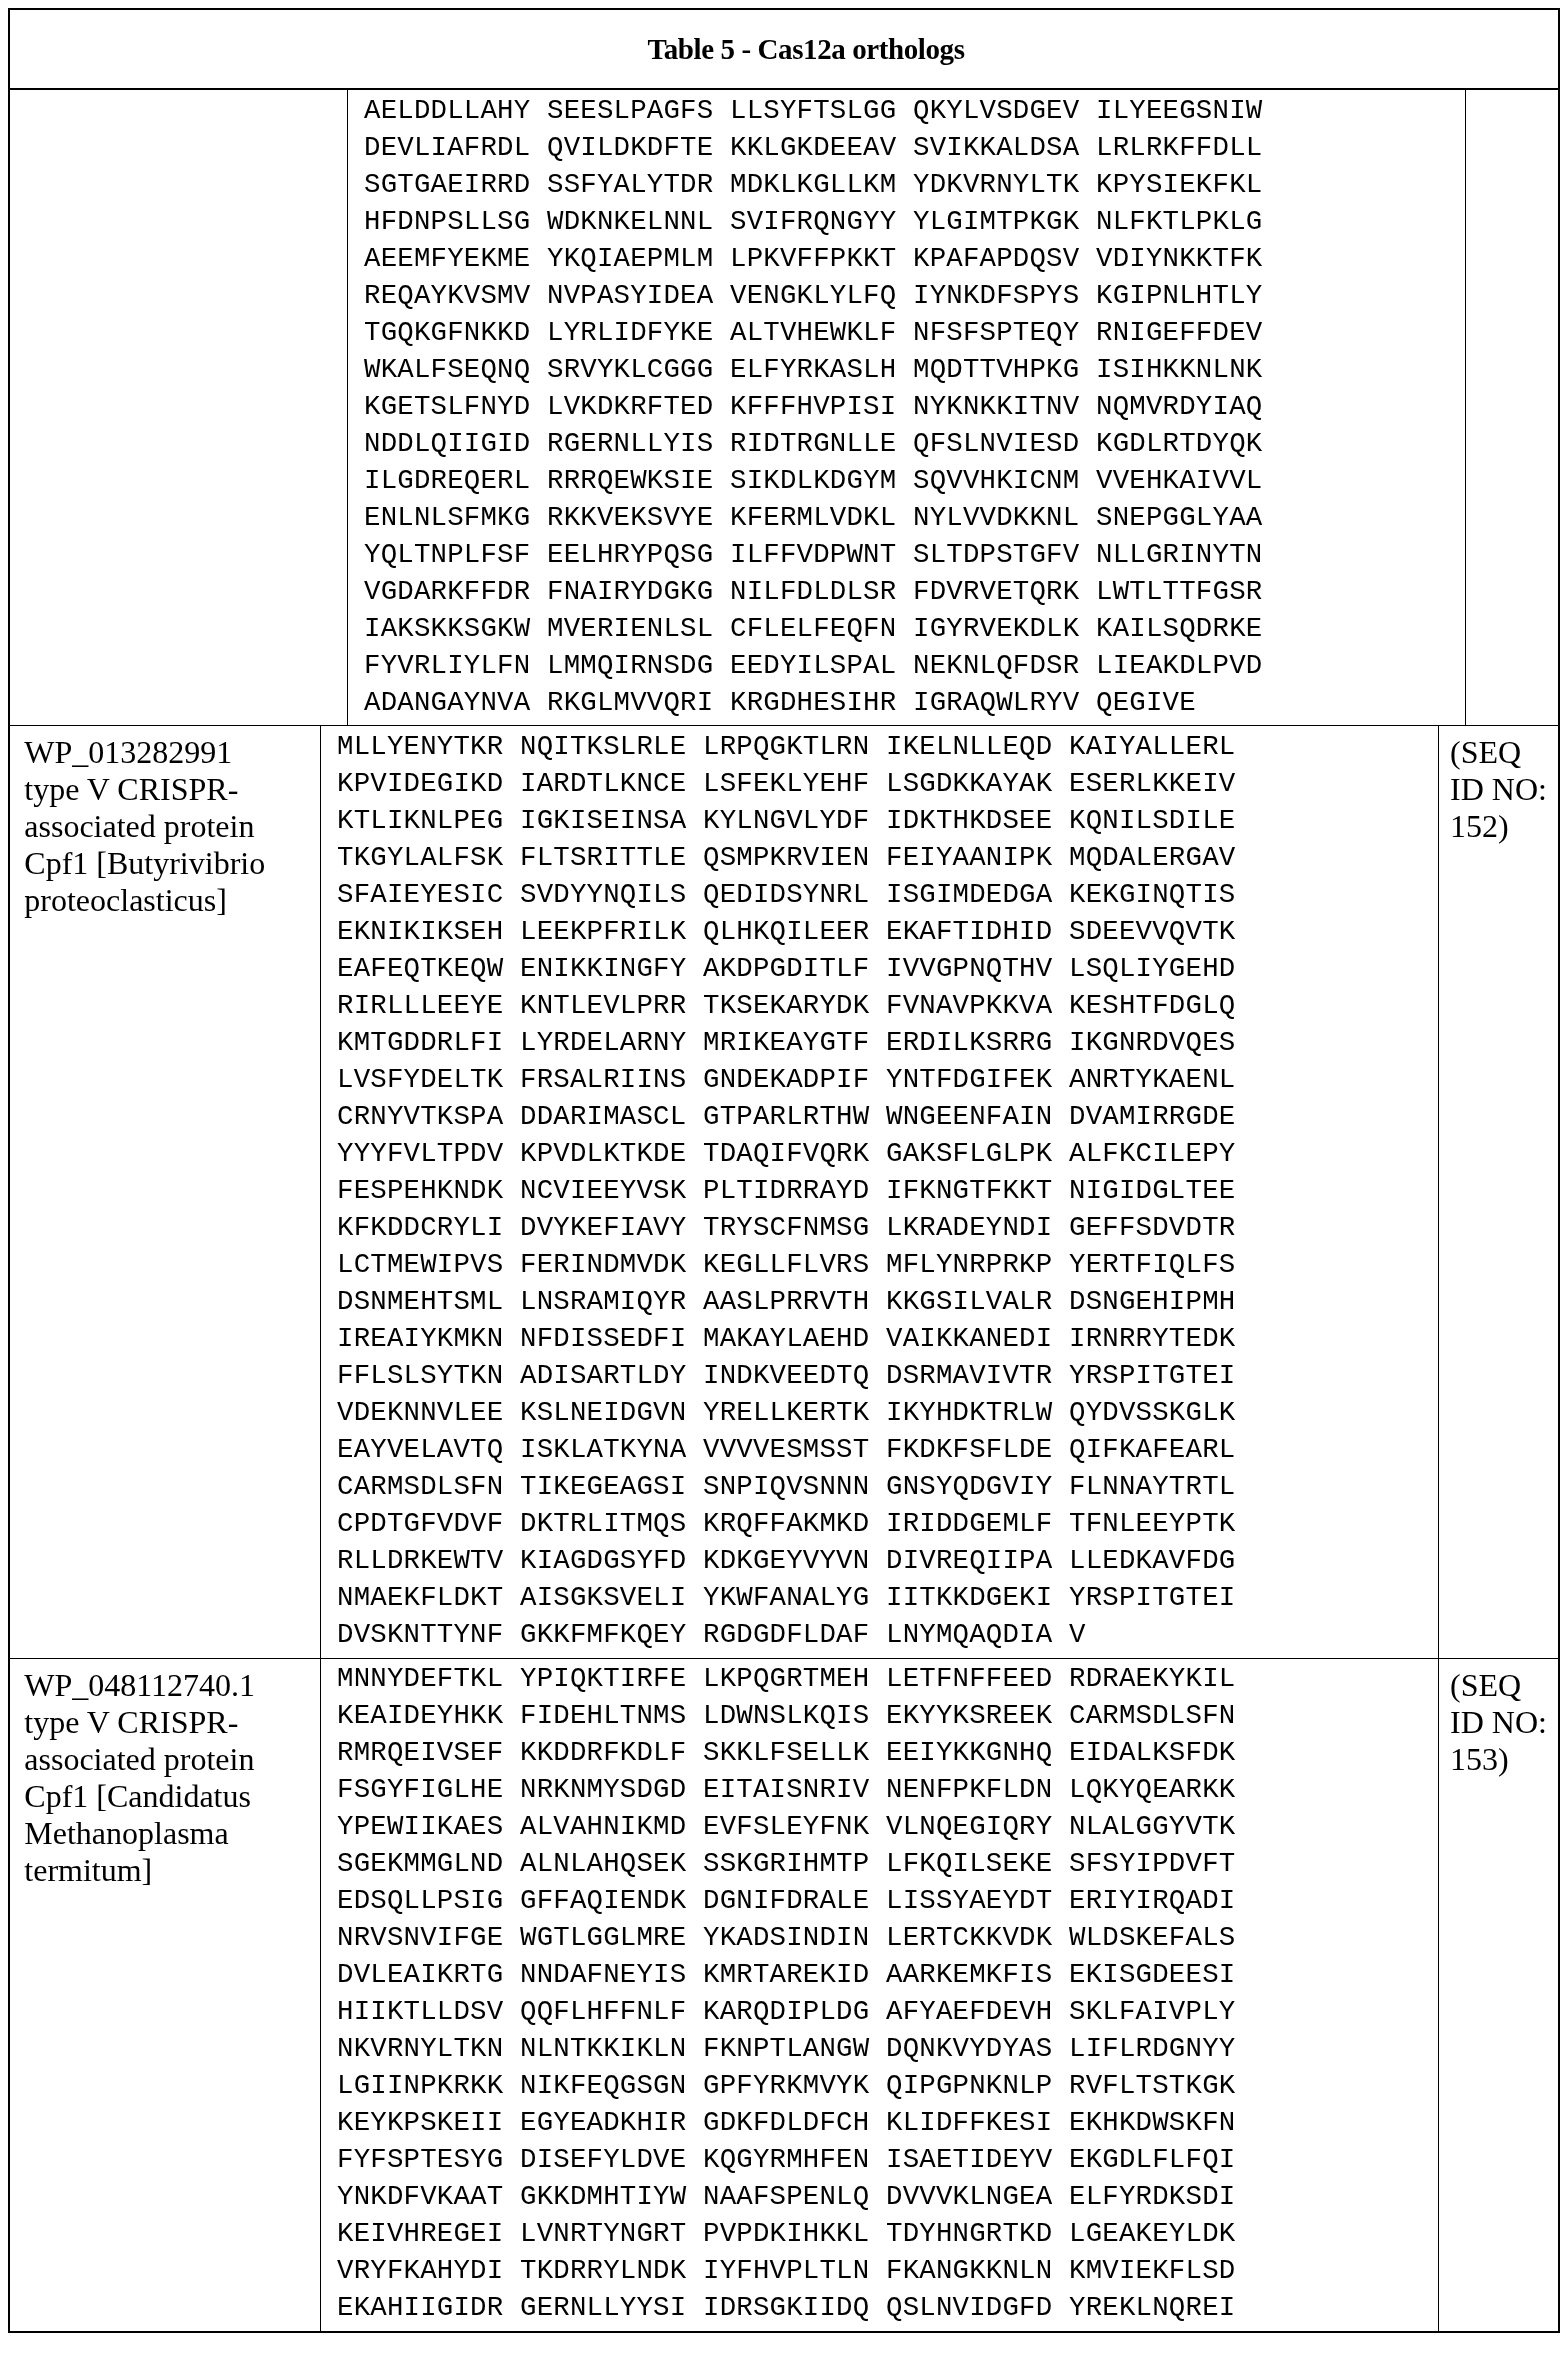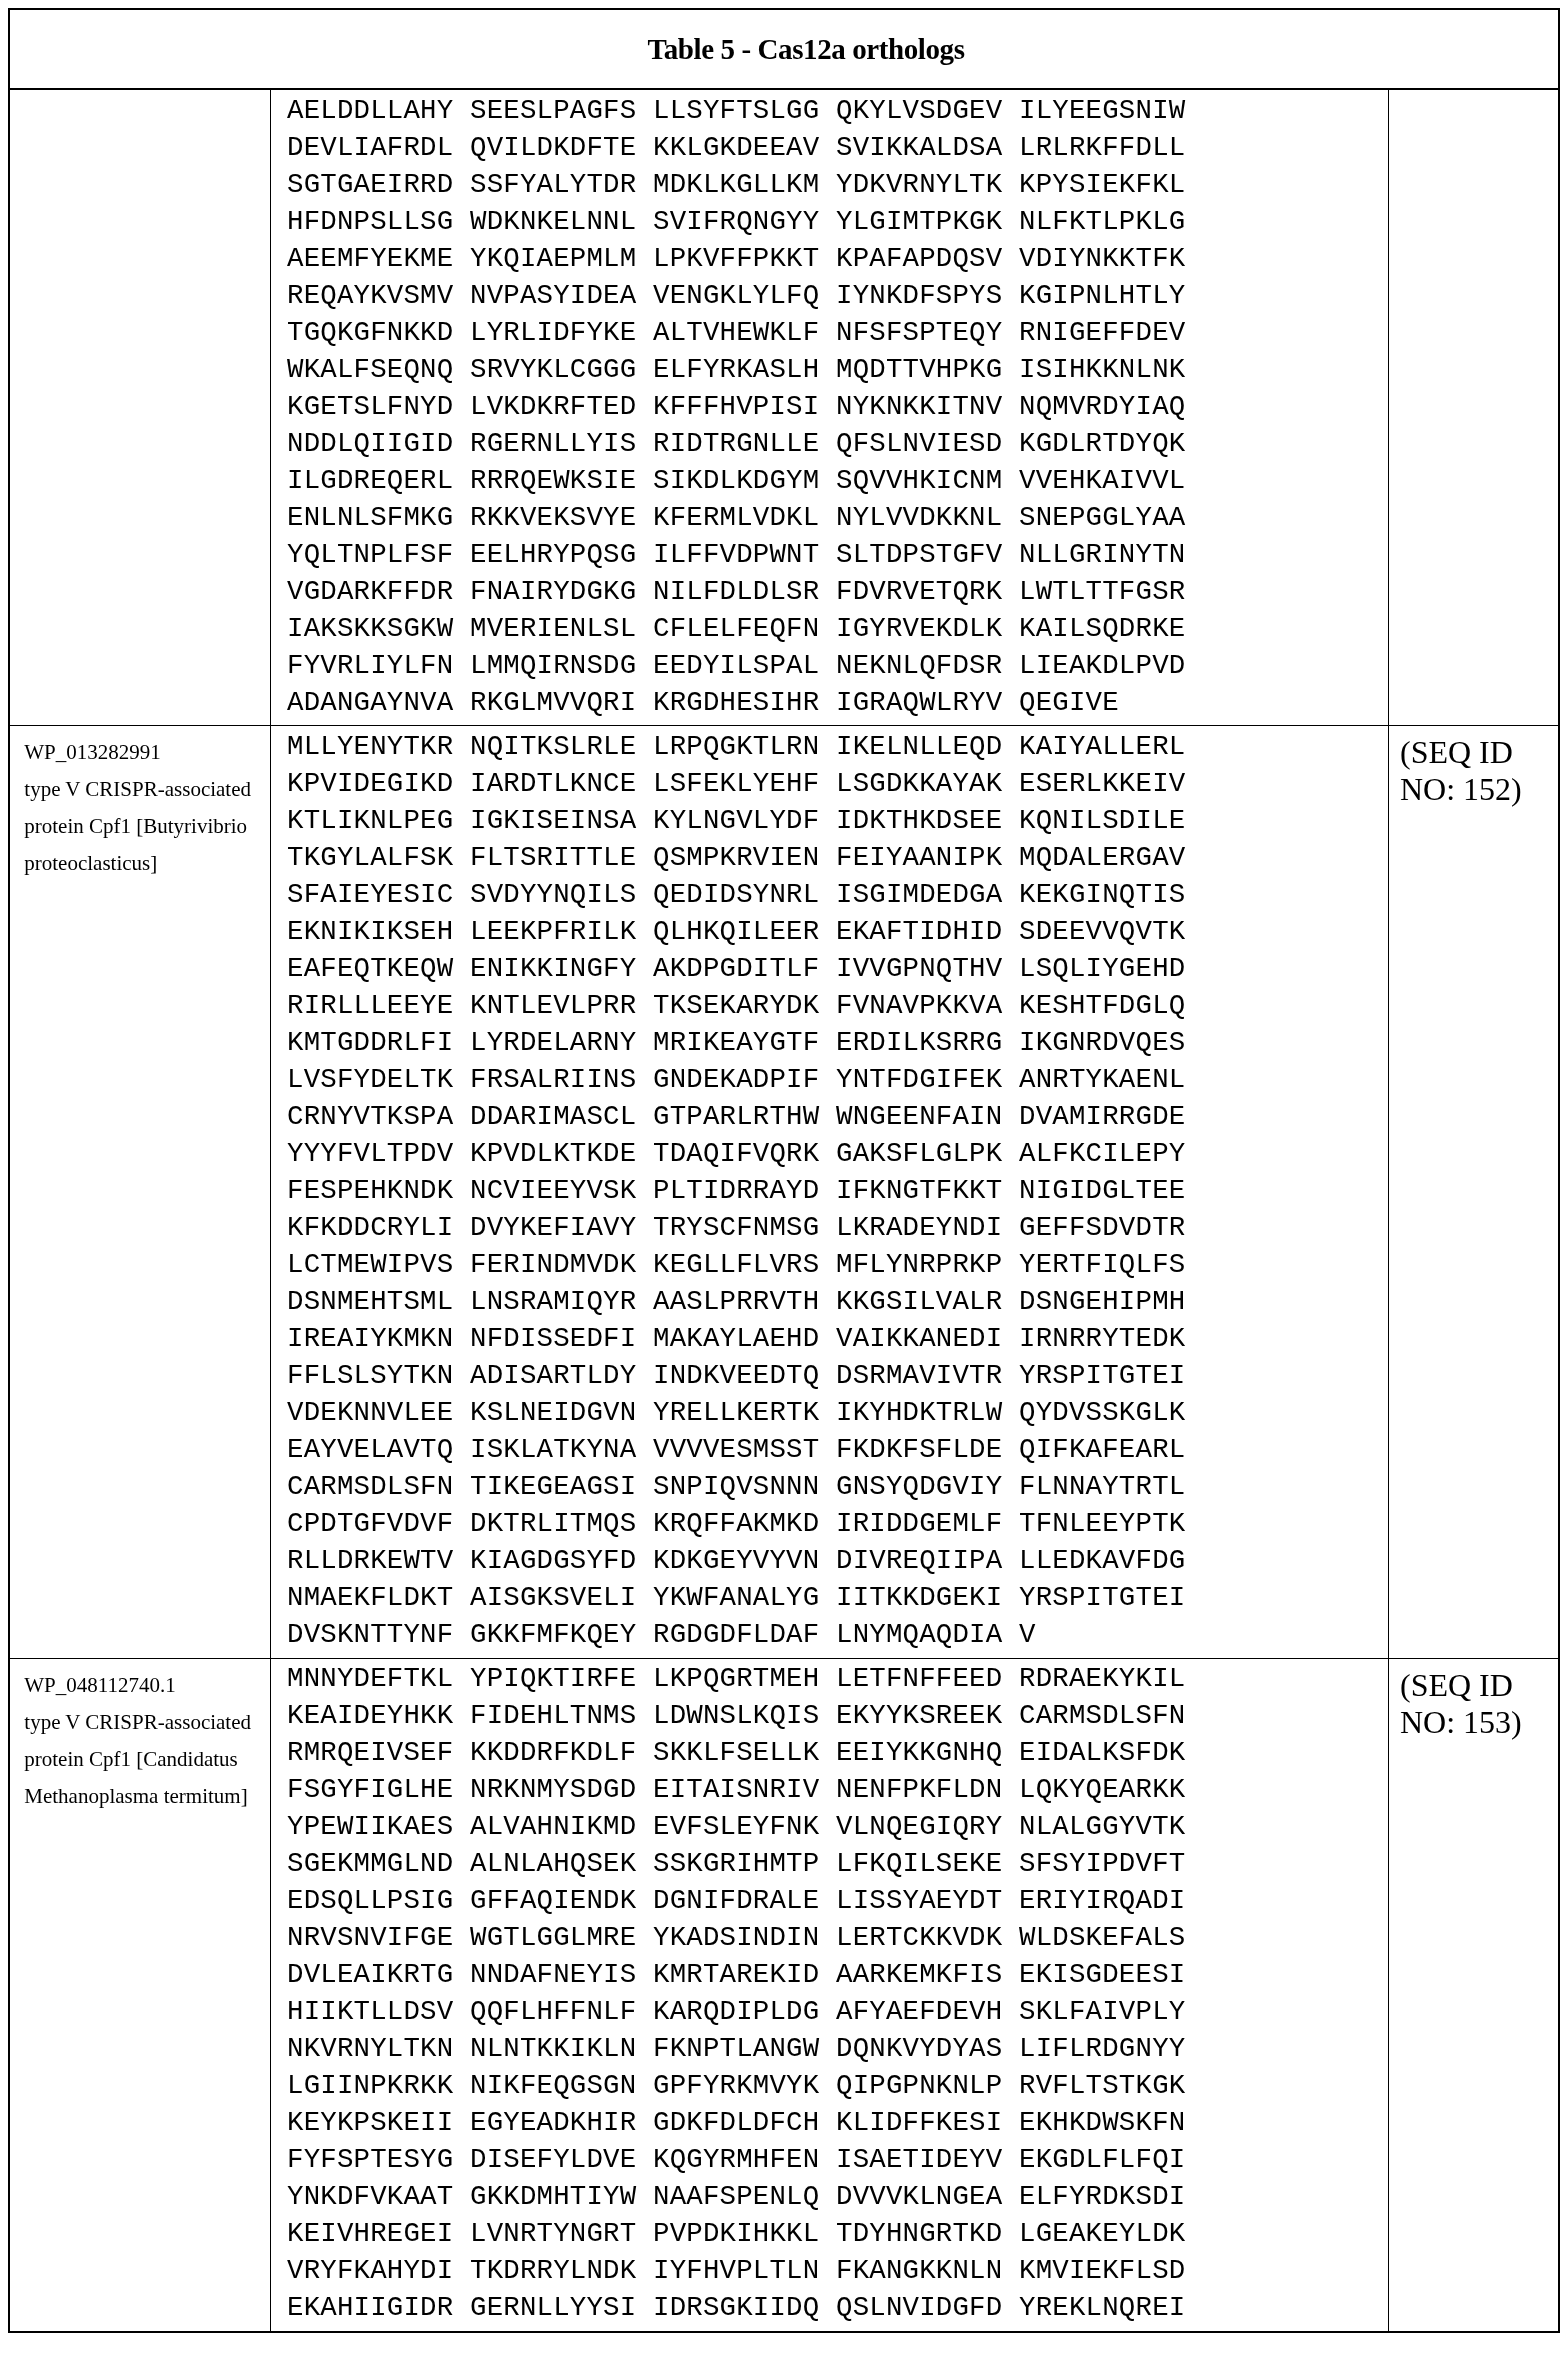--- a/index.html
+++ b/index.html
@@ -12,24 +12,24 @@
     .title-row {
       height: 78px; border-bottom: 2.4px solid #000;
       display: flex; align-items: center; justify-content: center;
     }
     .title {
       font-family: "Liberation Serif", serif; font-weight: bold; font-size: 29px;
       letter-spacing: -0.4px;
       margin-left: 44px;
     }
     .row { display: flex; border-top: 1.6px solid #000; }
-    .row.first { border-top: none; }
+    .row.first { border-top: none; margin-left: 27px; }
     .col-id {
-      width: 261px; box-sizing: border-box; border-right: 1.6px solid #000;
-      padding: 8px 8px 0 14.3px; font-size: 21px; line-height: 37px;
+      width: 311px; box-sizing: border-box; border-right: 1.6px solid #000;
+      padding: 8px 8px 0 14.3px; font-size: 32px; line-height: 37px;
     }
     .col-seq {
       width: 1118px; box-sizing: border-box; border-right: 1.6px solid #000;
       padding: 1.6px 0 4.8px 16px;
     }
     .col-seqid {
       flex: 1; box-sizing: border-box; padding: 8px 6.4px 0 11px;
       font-size: 32px; line-height: 37px;
     }
     .seq-line {

